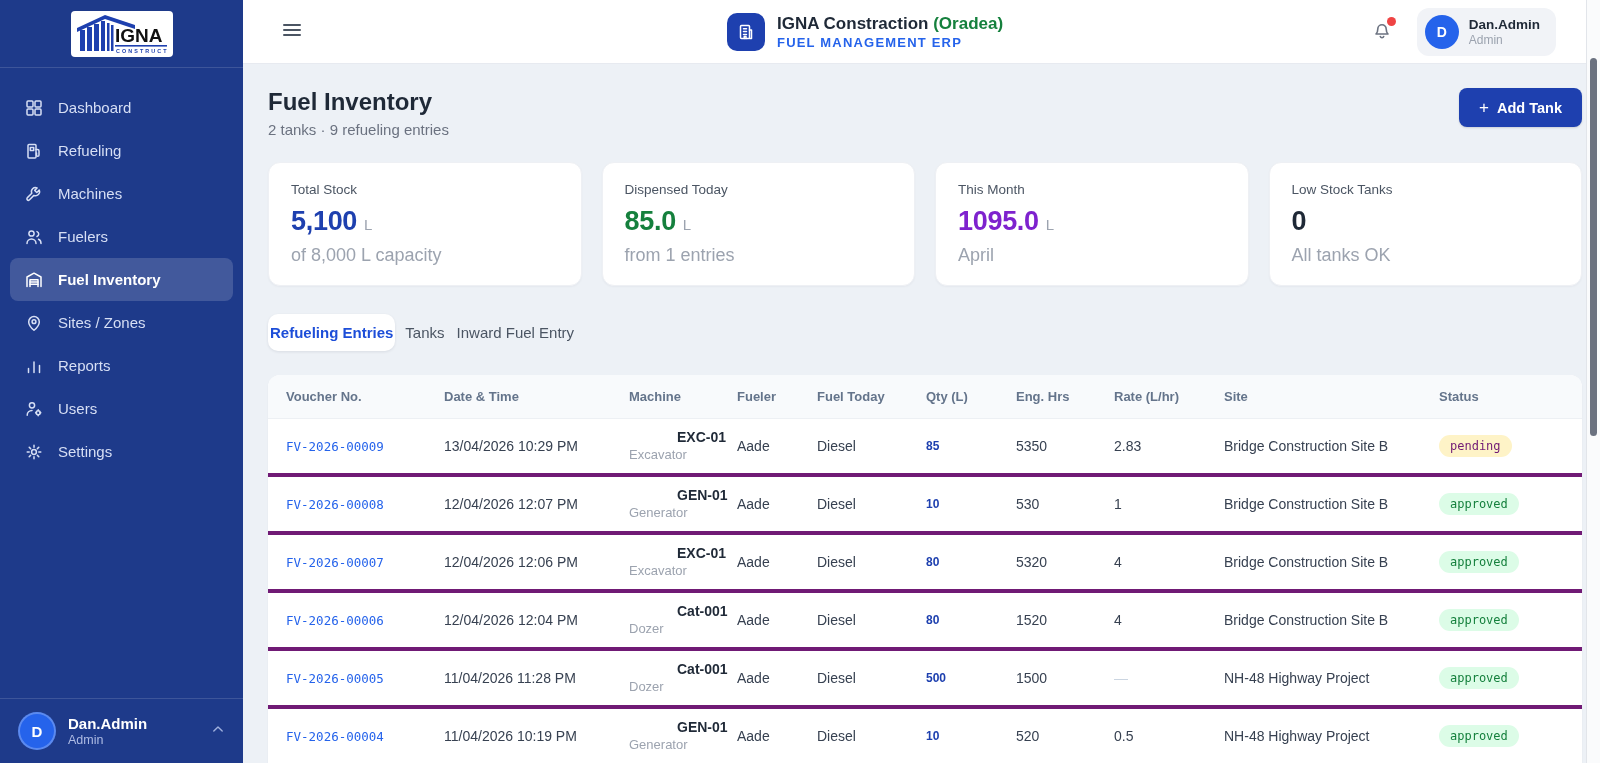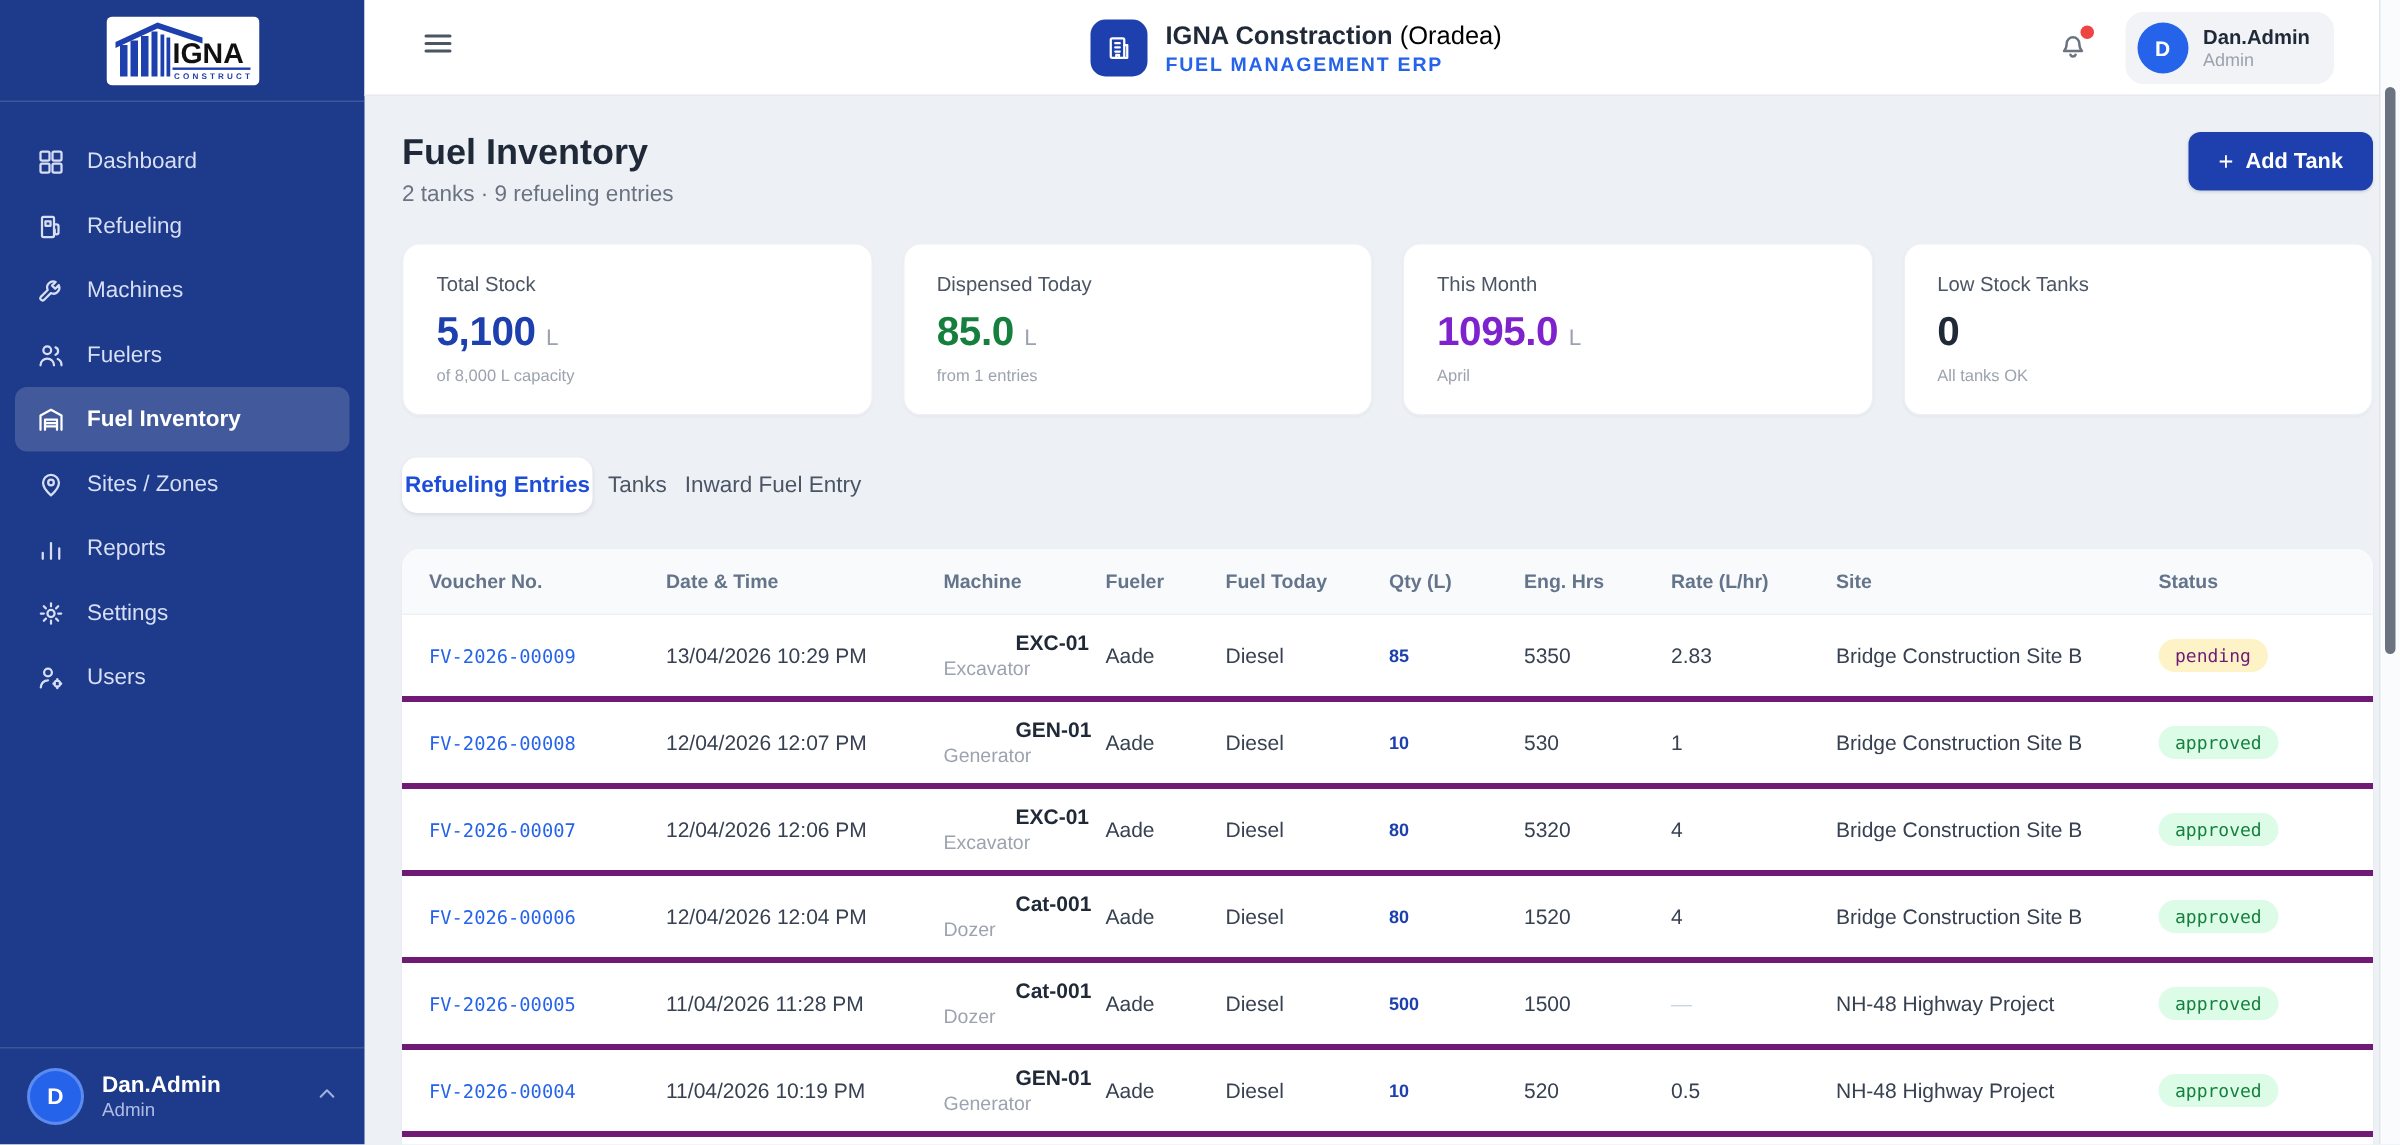--- a/index.html
+++ b/index.html
@@ -26,21 +26,21 @@
 
   
   .main-col { flex:1; display:flex; flex-direction:column; min-width:0; }
   .topbar { height:64px; background:#fff; border-bottom:1px solid #e7eaf0; position:relative; display:flex; align-items:center; }
   .hamburger { margin-left:38px; cursor:pointer; color:#4b5563; }
   .hamburger svg { width:22px; height:22px; stroke:currentColor; stroke-width:2; stroke-linecap:round; }
   .brand { position:absolute; left:484px; top:0; height:64px; display:flex; align-items:center; gap:12px; }
   .brand-icon { width:38px; height:38px; border-radius:10px; background:#1e40af; display:flex; align-items:center; justify-content:center; }
   .brand-icon svg { width:20px; height:20px; stroke:#fff; fill:none; stroke-width:1.5; stroke-linecap:round; stroke-linejoin:round; }
   .brand-line1 { font-size:17px; font-weight:700; color:#1f2937; line-height:1.2; white-space:nowrap; }
-  .brand-line1 .loc { font-weight:400; color:#000000; }
+  .brand-line1 .loc { font-weight:700; color:#15803d; }
   .brand-line2 { font-size:13px; font-weight:700; letter-spacing:1.2px; color:#2563eb; }
   .top-right { position:absolute; right:44px; top:0; height:64px; display:flex; align-items:center; gap:24px; }
   .bell { position:relative; color:#6b7280; cursor:pointer; }
   .bell svg { width:22px; height:22px; stroke:currentColor; fill:none; stroke-width:1.6; stroke-linecap:round; stroke-linejoin:round; }
   .bell .dot { position:absolute; top:-2px; right:-3px; width:9px; height:9px; border-radius:50%; background:#ef4444; }
   .user-pill { display:flex; align-items:center; gap:10px; background:#f1f3f7; border-radius:12px; padding:7px 16px 7px 8px; cursor:pointer; }
   .user-pill .avatar { width:34px; height:34px; border:none; font-size:14px; }
   .up-name { font-size:13.5px; font-weight:700; color:#1f2937; line-height:1.25; }
   .up-role { font-size:12px; color:#9ca3af; }
 
@@ -53,21 +53,21 @@
   .btn-primary { background:#1e40af; color:#fff; border:none; border-radius:8px; padding:11px 20px; font-size:14.5px; font-weight:600; font-family:inherit; display:flex; align-items:center; gap:8px; cursor:pointer; box-shadow:0 1px 2px rgba(16,24,40,.15); }
   .btn-primary .plus { font-size:17px; font-weight:400; line-height:1; }
 
   
   .stats { display:grid; grid-template-columns:repeat(4,1fr); gap:20px; margin-top:24px; }
   .stat-card { background:#fff; border:1px solid #eef0f4; border-radius:12px; padding:19px 22px; box-shadow:0 1px 2px rgba(16,24,40,.04); }
   .stat-label { font-size:13.5px; color:#4b5563; }
   .stat-value-row { margin-top:9px; display:flex; align-items:baseline; gap:7px; }
   .stat-value { font-size:27px; font-weight:700; letter-spacing:-.3px; }
   .stat-unit { font-size:15px; color:#9ca3af; font-weight:500; }
-  .stat-sub { font-size:11px; color:#9ca3af; margin-top:8px; }
+  .stat-sub { font-size:18px; color:#9ca3af; margin-top:8px; }
 
   
   .tabs { display:flex; align-items:center; gap:8px; margin-top:28px; }
   .tab { border:none; background:transparent; font-family:inherit; font-size:15px; color:#4b5563; padding:10px 2px; border-radius:10px; cursor:pointer; font-weight:500; }
   .tab.active { background:#fff; color:#1d4ed8; font-weight:700; box-shadow:0 1px 3px rgba(16,24,40,.09); }
 
   
   .table-card { margin-top:24px; background:#fff; border-radius:12px 12px 0 0; box-shadow:0 1px 2px rgba(16,24,40,.05); min-height:404px; overflow:hidden; }
   .tgrid { display:grid; grid-template-columns:158px 185px 108px 80px 109px 90px 98px 110px 215px minmax(0,1fr); align-items:center; padding-left:10px; }
   .thead { background:#f8fafc; border-bottom:1px solid #edf0f4; }
@@ -171,36 +171,36 @@
           <span class="nav-icon">
             <svg viewBox="0 0 20 20">
               <path d="M4.5 16.5v-4M10 16.5V6M15.5 16.5v-7"></path>
             </svg>
           </span>
           <span class="nav-label">Reports</span>
         </div>
         <div class="nav-item">
           <span class="nav-icon">
             <svg viewBox="0 0 20 20">
-              <circle cx="10" cy="10" r="2.4"></circle>
-              <path d="M10 3.2v2M10 14.8v2M3.2 10h2M14.8 10h2M5.2 5.2l1.4 1.4M13.4 13.4l1.4 1.4M14.8 5.2l-1.4 1.4M6.6 13.4l-1.4 1.4"></path>
-            </svg>
-          </span>
-          <span class="nav-label">Settings</span>
-        </div>
-        <div class="nav-item">
-          <span class="nav-icon">
-            <svg viewBox="0 0 20 20">
               <circle cx="8" cy="6.3" r="2.6"></circle>
               <path d="M3.2 16.3c0-2.7 2.1-4.8 4.8-4.8"></path>
               <circle cx="14.2" cy="13.8" r="2"></circle>
               <path d="M14.2 10.8v1M14.2 15.8v1M11.6 13.8h1M15.8 13.8h1"></path>
             </svg>
           </span>
           <span class="nav-label">Users</span>
+        </div>
+        <div class="nav-item">
+          <span class="nav-icon">
+            <svg viewBox="0 0 20 20">
+              <circle cx="10" cy="10" r="2.4"></circle>
+              <path d="M10 3.2v2M10 14.8v2M3.2 10h2M14.8 10h2M5.2 5.2l1.4 1.4M13.4 13.4l1.4 1.4M14.8 5.2l-1.4 1.4M6.6 13.4l-1.4 1.4"></path>
+            </svg>
+          </span>
+          <span class="nav-label">Settings</span>
         </div>
       </nav>
     <div class="sidebar-user">
       <div class="avatar">D</div>
       <div>
         <div class="su-name">Dan.Admin</div>
         <div class="su-role">Admin</div>
       </div>
       <span class="su-chevron">
         <svg viewBox="0 0 20 20">

